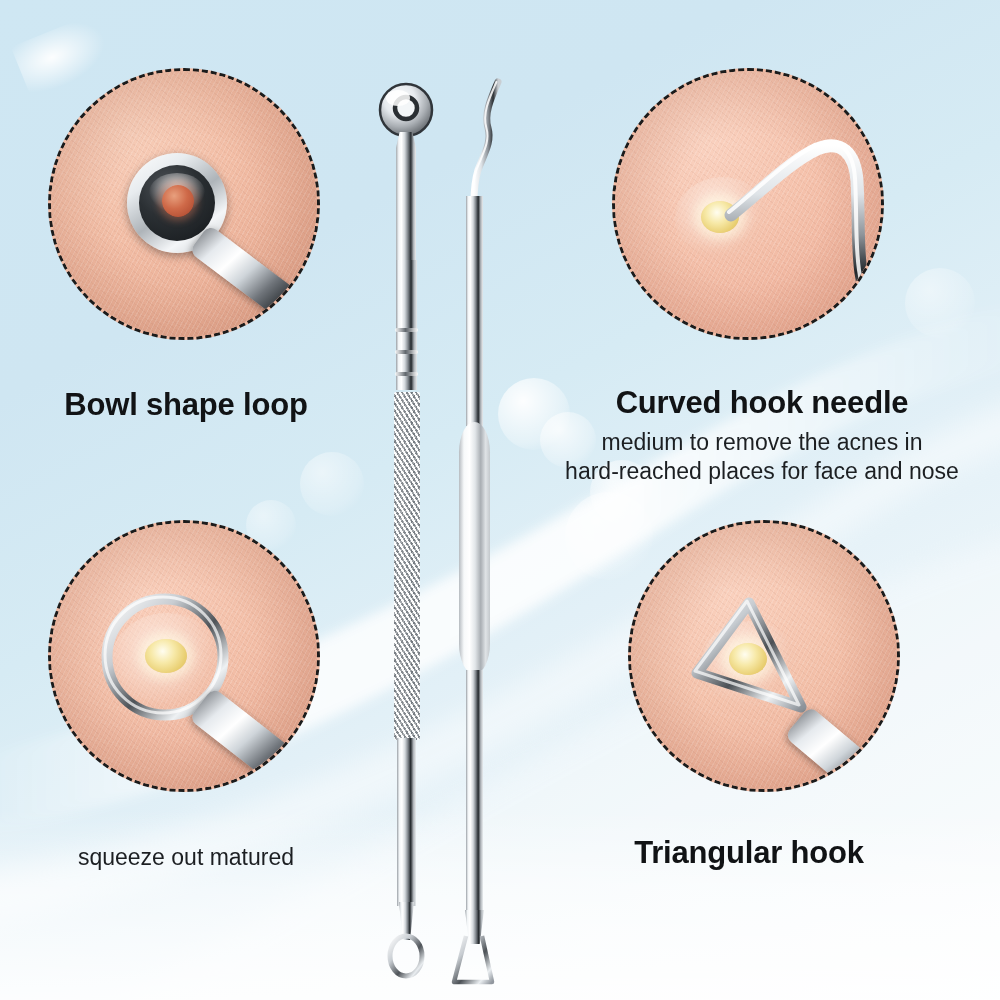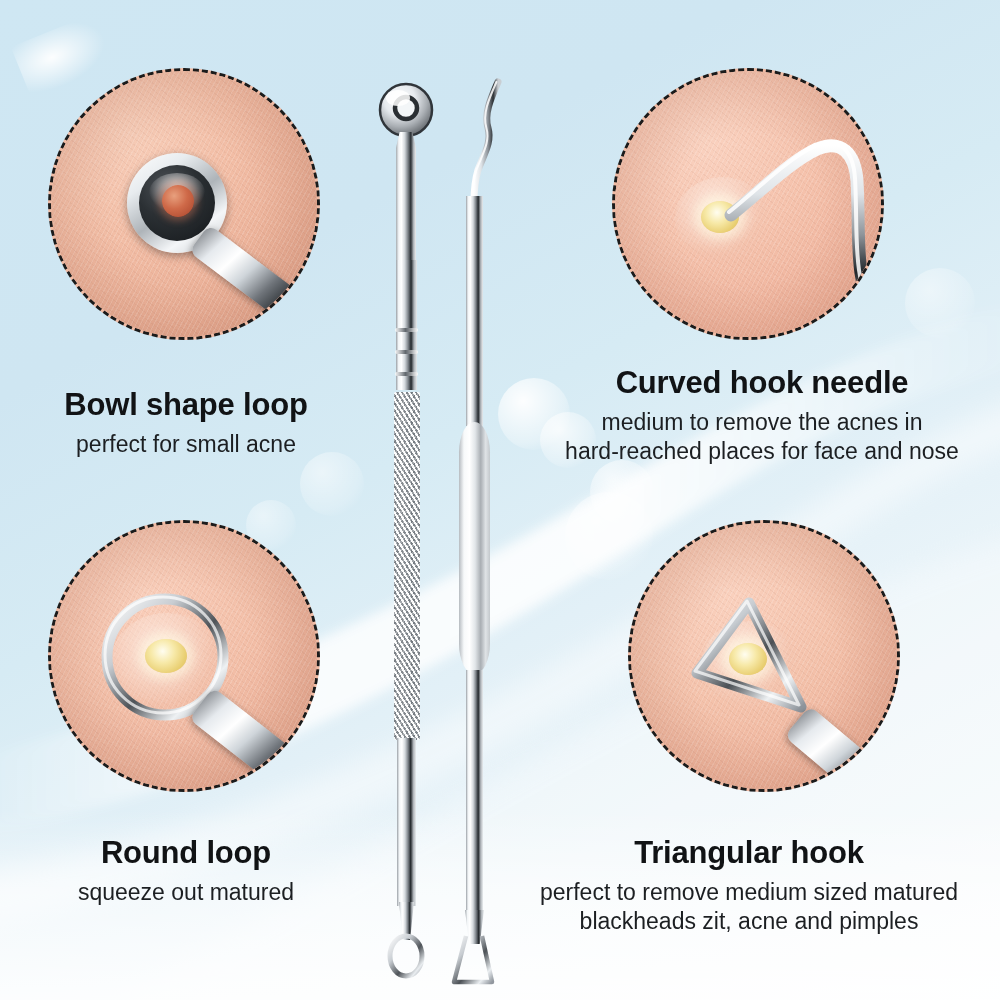--- a/index.html
+++ b/index.html
@@ -238,21 +238,20 @@
       <div style="position:absolute;left:100px;top:104px;width:56px;height:40px;border-radius:50%;
                   background:radial-gradient(ellipse at 50% 40%, rgba(255,255,255,.92), rgba(255,255,255,0) 72%);"></div>
       <div class="spot-red" style="left:113px;top:116px;width:32px;height:32px;"></div>
 
       <div class="chrome-handle" style="left:150px;top:152px;width:150px;height:34px;transform:rotate(37deg);transform-origin:0 50%;"></div>
     </div>
   </div>
 
   <div class="caption" style="left:0px;top:360px;width:372px;">
     <div class="title">Bowl shape loop</div>
-    <div class="desc">perfect for small acne</div>
   </div>
 
   <div class="inset" style="left:612px;top:68px;width:272px;height:272px;">
     <div class="photo">
       <div class="skin" style="background:radial-gradient(circle at 34% 26%, #fad2c0 0%, #f5c2ac 40%, #eeb19a 74%, #e2a38c 100%);"></div>
       <div class="shade"></div>
       <div class="bump" style="left:62px;top:108px;width:94px;height:84px;"></div>
       <div class="spot-yellow" style="left:88px;top:132px;width:38px;height:32px;"></div>
 
       <svg width="272" height="272" style="position:absolute;left:0;top:0;">
@@ -264,21 +263,21 @@
             <stop offset="74%" stop-color="#21262a"></stop>
             <stop offset="100%" stop-color="#cfd4d8"></stop>
           </linearGradient>
         </defs>
         <path d="M 118 146 C 150 120 178 92 204 80 C 228 70 242 84 244 112 C 246 146 244 176 248 204 C 250 222 256 236 266 248" fill="none" stroke="url(#hookg)" stroke-width="13" stroke-linecap="round"></path>
         <path d="M 118 146 C 150 120 178 92 204 80 C 228 70 242 84 244 112 C 246 146 244 176 248 204 C 250 222 256 236 266 248" fill="none" stroke="#ffffff" stroke-width="4" stroke-linecap="round" opacity=".85" transform="translate(-2,-3)"></path>
       </svg>
     </div>
   </div>
 
-  <div class="caption" style="left:524px;top:338px;width:476px;">
+  <div class="caption" style="left:524px;top:358px;width:476px;">
     <div class="title">Curved hook needle</div>
     <div class="desc">medium to remove the acnes in
 hard-reached places for face and nose</div>
   </div>
 
   <div class="inset" style="left:48px;top:520px;width:272px;height:272px;">
     <div class="photo">
       <div class="skin" style="background:radial-gradient(circle at 36% 28%, #f9ceba 0%, #f3bfa8 42%, #e9ad95 76%, #dda188 100%);"></div>
       <div class="shade"></div>
       <div class="bump" style="left:62px;top:92px;width:110px;height:100px;"></div>
@@ -296,21 +295,20 @@
         </defs>
         <circle cx="116" cy="136" r="58" fill="none" stroke="url(#wireg)" stroke-width="11"></circle>
         <circle cx="116" cy="136" r="58" fill="none" stroke="#ffffff" stroke-width="3" opacity=".7" transform="translate(-2,-2)"></circle>
       </svg>
 
       <div class="chrome-handle" style="left:152px;top:162px;width:150px;height:40px;transform:rotate(38deg);transform-origin:0 50%;"></div>
     </div>
   </div>
 
   <div class="caption" style="left:0px;top:808px;width:372px;">
-    <div class="title">Round loop</div>
     <div class="desc">squeeze out matured</div>
   </div>
 
   <div class="inset" style="left:628px;top:520px;width:272px;height:272px;">
     <div class="photo">
       <div class="skin" style="background:radial-gradient(circle at 36% 26%, #fad1be 0%, #f4c2ab 42%, #ecb098 76%, #e0a289 100%);"></div>
       <div class="shade"></div>
       <div class="bump" style="left:72px;top:100px;width:96px;height:86px;"></div>
       <div class="spot-yellow" style="left:100px;top:122px;width:38px;height:32px;"></div>
 
@@ -327,22 +325,20 @@
         <path d="M 120 82 L 172 186 L 68 152 Z" fill="none" stroke="url(#trig)" stroke-width="11" stroke-linejoin="round"></path>
         <path d="M 120 82 L 172 186 L 68 152 Z" fill="none" stroke="#ffffff" stroke-width="3" stroke-linejoin="round" opacity=".7" transform="translate(-2,-2)"></path>
       </svg>
 
       <div class="chrome-handle" style="left:168px;top:180px;width:140px;height:40px;transform:rotate(40deg);transform-origin:0 50%;"></div>
     </div>
   </div>
 
   <div class="caption" style="left:498px;top:808px;width:502px;">
     <div class="title">Triangular hook</div>
-    <div class="desc">perfect to remove medium sized matured
-blackheads zit, acne and pimples</div>
   </div>
 
   <div class="tool" style="left:372px;top:70px;width:84px;height:880px;">
 
     <svg width="84" height="120" style="position:absolute;left:0;top:0;">
       <defs>
         <radialGradient id="ringg" cx="38%" cy="30%" r="75%">
           <stop offset="0%" stop-color="#ffffff"></stop>
           <stop offset="40%" stop-color="#e6eaee"></stop>
           <stop offset="70%" stop-color="#a9aeb3"></stop>

